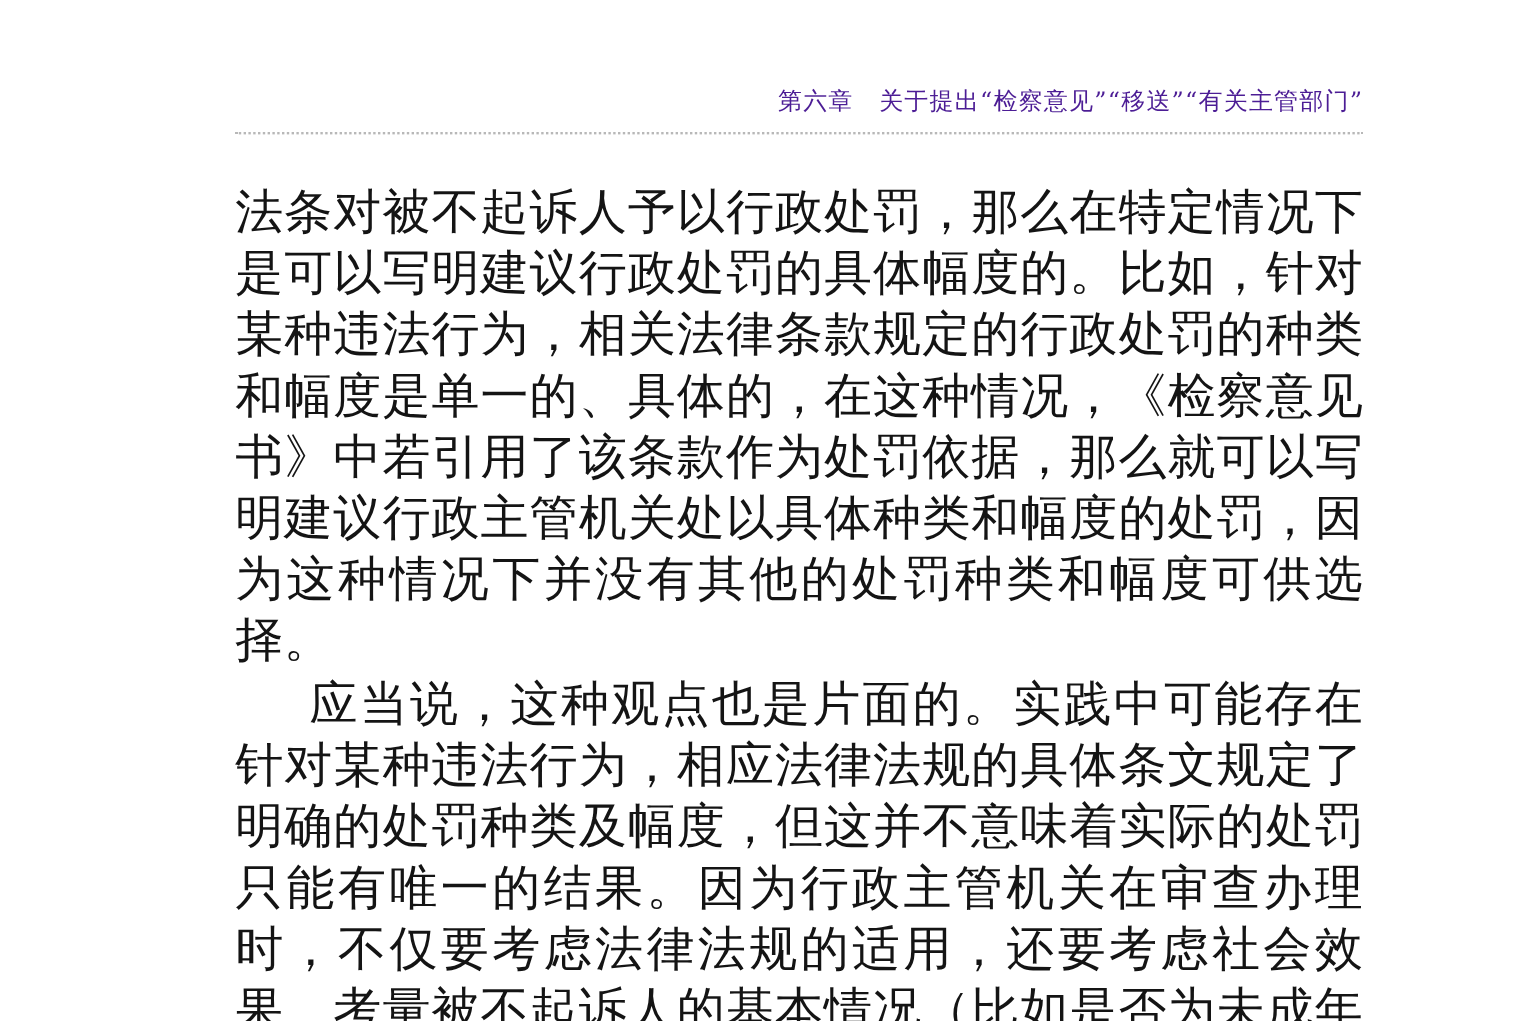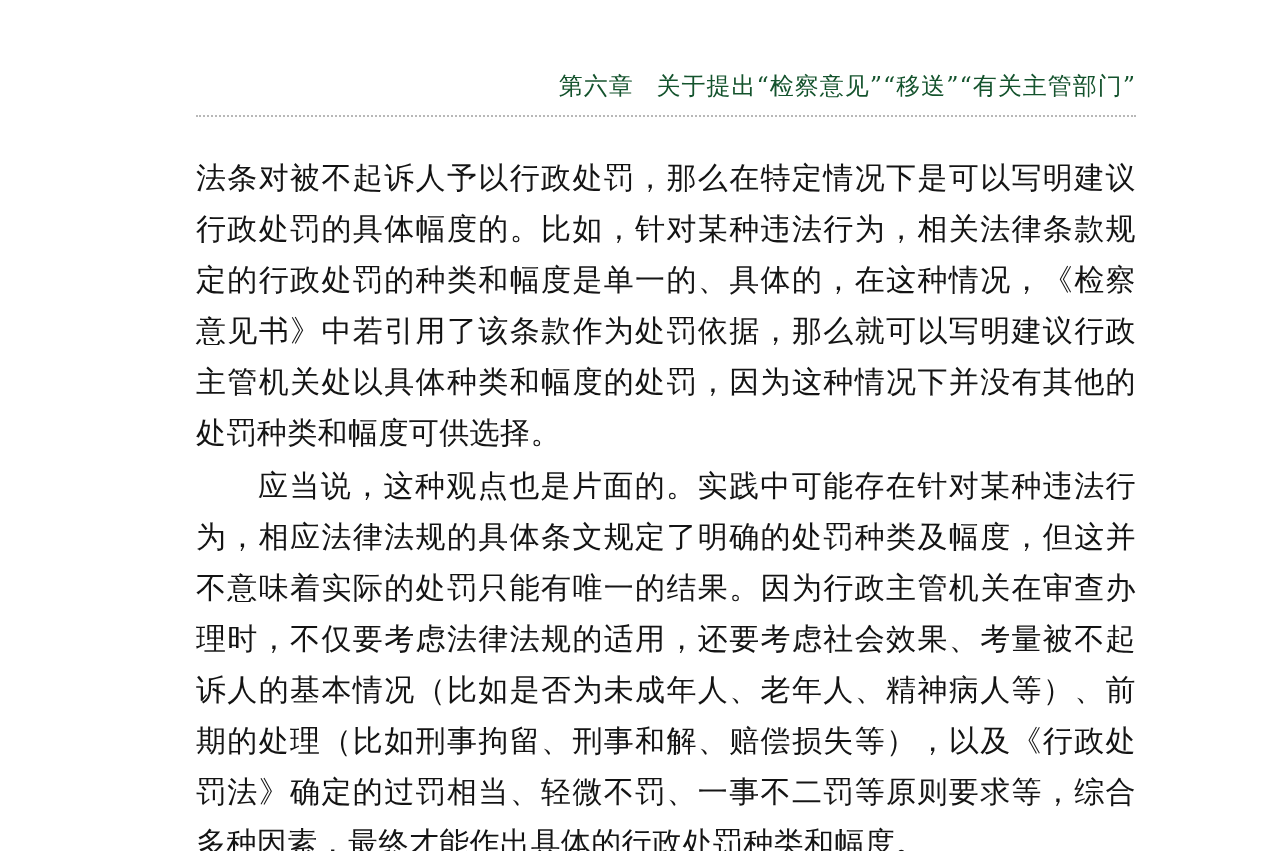--- a/index.html
+++ b/index.html
@@ -20,23 +20,23 @@
   .header {
     position: absolute;
     top: 72px;
     left: 196px;
     width: 940px;
     display: flex;
     flex-direction: column;
     align-items: flex-end;
   }
   .header-line {
-    font-size: 24px;
+    font-size: 20px;
     letter-spacing: 1px;
-    color: #14532d;
+    color: #4c1d95;
     white-space: nowrap;
     line-height: 1.2;
   }
   .header-chapter {
     margin-right: 14px;
   }
   .header-rule {
     margin-top: 12px;
     width: 100%;
     height: 2px;
@@ -44,21 +44,21 @@
   }
   
   .body-area {
     position: absolute;
     top: 152px;
     left: 196px;
     width: 940px;
   }
   p.para {
     margin: 0;
-    font-size: 30px;
+    font-size: 40px;
     line-height: 51px;
     text-align: justify;
     text-justify: inter-character;
     letter-spacing: 0.4px;
     color: #141414;
     font-weight: 500;
   }
   p.indent {
     text-indent: 62px;
   }

